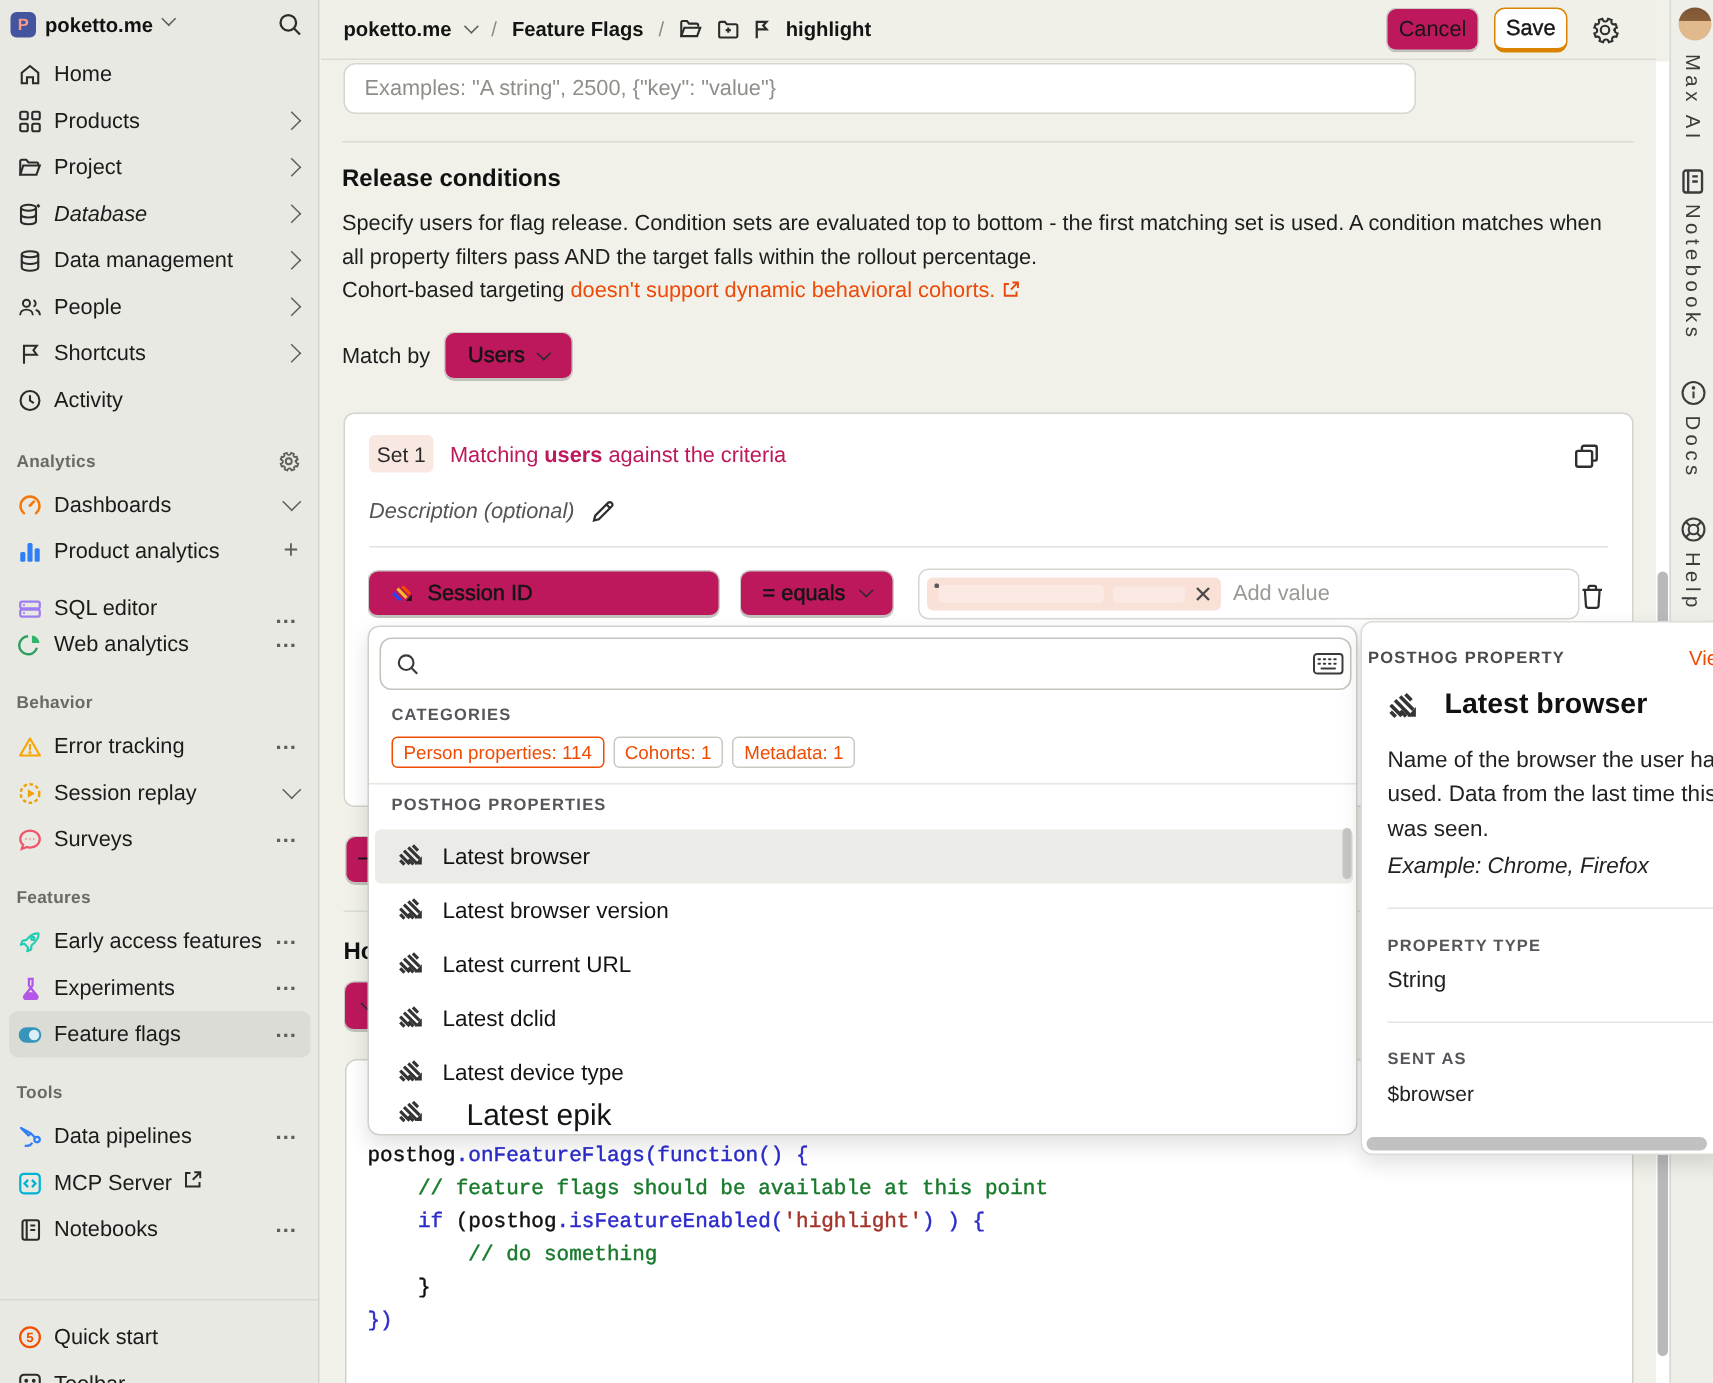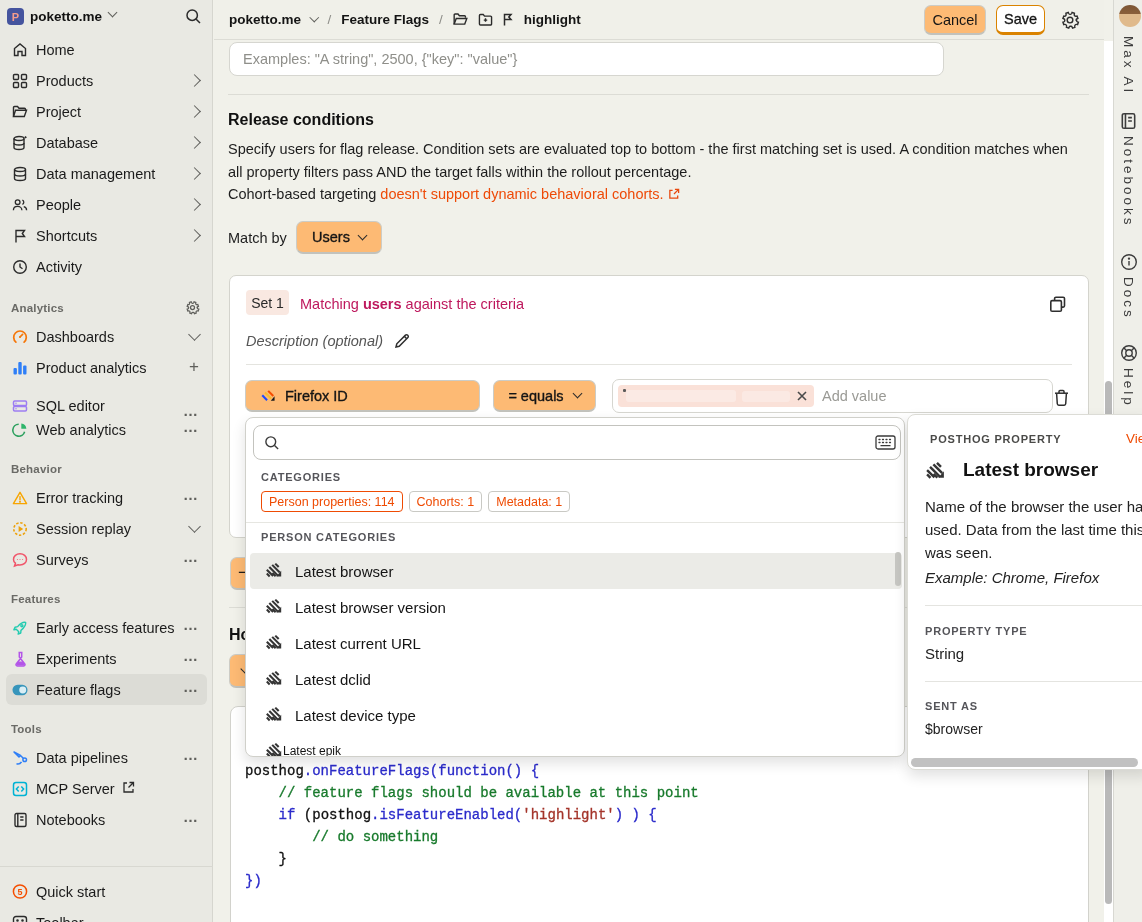--- a/index.html
+++ b/index.html
@@ -6,21 +6,21 @@
 html,body{width:1142px;height:922px;overflow:hidden}
 body{font-family:"Liberation Sans",sans-serif;background:#f1f1ea;position:relative}
 .abs{position:absolute}
 .nav{position:absolute;left:6px;width:201px;height:31px;display:flex;align-items:center;border-radius:6px;font-size:14.5px;color:#1b1b1b}
 .nav .ic{width:16px;height:16px;margin:0 8px 0 6px;flex:0 0 16px;display:flex;align-items:center;justify-content:center}
 .nav .tail{margin-left:auto;margin-right:8px;color:#5f5f5b;display:flex;align-items:center}
 .sec{position:absolute;left:11px;font-size:11.5px;font-weight:700;color:#6a6a66;letter-spacing:.2px}
 .chevR{width:9px;height:9px;border-right:1.6px solid #5f5f5b;border-top:1.6px solid #5f5f5b;transform:rotate(45deg)}
 .chevD{width:9px;height:9px;border-right:1.6px solid #5f5f5b;border-bottom:1.6px solid #5f5f5b;transform:rotate(45deg);margin-top:-4px}
 .dots{font-size:15px;letter-spacing:1px;color:#5f5f5b;font-weight:700;line-height:0;margin-top:-6px}
-.btn3d{background:#fdba74;border:1px solid #ccccc6;border-bottom:2.5px solid #c2c2bc;border-radius:7px;display:flex;align-items:center;justify-content:center;font-size:14.5px;color:#151515}
+.btn3d{background:#be185d;border:1px solid #ccccc6;border-bottom:2.5px solid #c2c2bc;border-radius:7px;display:flex;align-items:center;justify-content:center;font-size:14.5px;color:#151515}
 .hdr-ic{display:inline-flex;vertical-align:middle}
 .cap{font-size:11px;font-weight:700;letter-spacing:.8px;color:#4a4a48}
 </style>
 </head>
 <body>
 
 <div class="abs" id="sidebar" style="left:0;top:0;width:213px;height:922px;background:#e9e9e3;border-right:1px solid #d6d6cf">
   <div class="abs" style="left:7px;top:8px;width:17px;height:17px;border-radius:4px;background:#45549e;color:#f59c8b;font-size:11px;font-weight:700;display:flex;align-items:center;justify-content:center">P</div>
   <div class="abs" style="left:30px;top:9px;font-size:13.5px;font-weight:700;color:#111">poketto.me</div>
   <div class="abs" style="left:109px;top:13px">
@@ -59,21 +59,21 @@
         <svg width="16" height="16" viewBox="0 0 16 16" fill="none" stroke="#2b2b2b" stroke-width="1.4">
           <path d="M1.5 12.5 V3.5 a1 1 0 0 1 1-1 h3 l1.5 1.8 h5.5 a1 1 0 0 1 1 1 v1"></path>
           <path d="M1.5 12.5 L3.5 6.3 h11 L12.3 12.5 Z"></path>
         </svg>
       </span>
       <span>Project</span>
       <span class="tail">
         <div class="chevR"></div>
       </span>
     </div>
-  <div class="nav" style="top:127px;">
+  <div class="nav" style="top:127px;font-style:italic;">
       <span class="ic">
         <svg width="16" height="16" viewBox="0 0 16 16" fill="none" stroke="#2b2b2b" stroke-width="1.4">
           <ellipse cx="7" cy="3.5" rx="5" ry="2"></ellipse>
           <path d="M2 3.5 V12.5 c0 1.1 2.2 2 5 2 s5-.9 5-2 V3.5"></path>
           <path d="M2 8 c0 1.1 2.2 2 5 2 s5-.9 5-2"></path>
           <path d="M12.2 2.2 l1.3-1.3 1.4 1.4-1.3 1.3z" fill="#2b2b2b" stroke="none"></path>
         </svg>
       </span>
       <span>Database</span>
       <span class="tail">
@@ -388,21 +388,21 @@
 <div class="abs" style="left:246px;top:364px;width:826px;border-top:1px solid #e4e4df"></div>
 <div class="abs btn3d" style="left:245px;top:380px;width:235px;height:32px;justify-content:flex-start;padding-left:14px;gap:8px">
   <svg width="17" height="16" viewBox="0 0 20 20">
       <g stroke-width="2.6" fill="none">
         <line x1="2.2" y1="9.2" x2="8.2" y2="15.2" stroke="#1d4aff"></line>
         <line x1="5.6" y1="5.6" x2="13.2" y2="13.2" stroke="#f9bd2b"></line>
         <line x1="9.6" y1="3.6" x2="16.0" y2="10.0" stroke="#f54e00"></line>
       </g>
       <path d="M12.8 15.8 L17.6 15.8 L17.6 10.4 Z" fill="#1b1b1b"></path>
     </svg>
-  <span style="-webkit-text-stroke:0.35px #151515">Firefox ID</span>
+  <span style="-webkit-text-stroke:0.35px #151515">Session ID</span>
   </div>
 <div class="abs btn3d" style="left:493px;top:380px;width:103px;height:32px;gap:10px">
     <span style="-webkit-text-stroke:0.35px #151515">= equals</span>
     <div class="chevD" style="width:7px;height:7px;border-color:#2b2b2b"></div>
   </div>
 <div class="abs" style="left:612px;top:379px;width:441px;height:34px;background:#fff;border:1px solid #d6d6d0;border-radius:7px"></div>
 <div class="abs" style="left:618px;top:385px;width:196px;height:22px;background:#fae1d8;border-radius:4px"></div>
 <div class="abs" style="left:623px;top:389px;width:3px;height:3px;background:#5a5a5a;border-radius:1px"></div>
 <div class="abs" style="left:626px;top:390px;width:110px;height:12px;background:#fff;opacity:.32;border-radius:3px"></div>
 <div class="abs" style="left:742px;top:391px;width:48px;height:11px;background:#fff;opacity:.28;border-radius:3px"></div>
@@ -442,21 +442,21 @@
         <path d="M4 4.5 h1 M7.5 4.5 h1 M11 4.5 h1 M14.5 4.5 h1 M4 7.5 h1 M7.5 7.5 h1 M11 7.5 h1 M14.5 7.5 h1 M6 10.7 h9" stroke-linecap="round"></path>
       </svg>
   </div>
   <div class="cap" style="position:absolute;left:15px;top:53px;color:#55555a">CATEGORIES</div>
   <div style="position:absolute;left:15px;top:73px;display:flex;gap:6px">
     <span style="border:1px solid #ef4b03;color:#ef4b03;font-size:12.5px;border-radius:4px;padding:2.5px 7px">Person properties: 114</span>
     <span style="border:1px solid #c9c9c4;color:#ef4b03;font-size:12.5px;border-radius:4px;padding:2.5px 7px">Cohorts: 1</span>
     <span style="border:1px solid #c9c9c4;color:#ef4b03;font-size:12.5px;border-radius:4px;padding:2.5px 7px">Metadata: 1</span>
   </div>
   <div style="position:absolute;left:0;top:104px;width:660px;border-top:1px solid #e6e6e1"></div>
-  <div class="cap" style="position:absolute;left:15px;top:113px;color:#55555a">PERSON CATEGORIES</div>
+  <div class="cap" style="position:absolute;left:15px;top:113px;color:#55555a">POSTHOG PROPERTIES</div>
   <div style="position:absolute;left:4px;top:135px;width:652px;height:36px;background:#ebebe7;border-radius:4px;display:flex;align-items:center;padding-left:15px;gap:12px;font-size:15px;color:#141414">
       <svg width="18" height="18" viewBox="0 0 20 20">
         <g stroke="#343434" stroke-width="2.3" fill="none">
           <line x1="2" y1="8.6" x2="9" y2="15.6"></line>
           <line x1="2" y1="12.8" x2="5.2" y2="16"></line>
           <line x1="4.8" y1="5.6" x2="14.4" y2="15.2"></line>
           <line x1="8" y1="3.2" x2="16.4" y2="11.6"></line>
           <line x1="11.4" y1="1.8" x2="15.2" y2="5.6"></line>
           <line x1="8.2" y1="12.2" x2="11.8" y2="15.8"></line>
         </g>
@@ -513,21 +513,21 @@
           <line x1="2" y1="12.8" x2="5.2" y2="16"></line>
           <line x1="4.8" y1="5.6" x2="14.4" y2="15.2"></line>
           <line x1="8" y1="3.2" x2="16.4" y2="11.6"></line>
           <line x1="11.4" y1="1.8" x2="15.2" y2="5.6"></line>
           <line x1="8.2" y1="12.2" x2="11.8" y2="15.8"></line>
         </g>
         <path d="M12.6 16 L18 16 L18 9.8 Z" fill="#343434"></path>
       </svg>
       <span>Latest device type</span>
     </div>
-    <div style="position:absolute;left:4px;top:315px;width:652px;height:36px;display:flex;align-items:center;padding-left:15px;gap:0;font-size:12px;color:#141414">
+    <div style="position:absolute;left:4px;top:315px;width:652px;height:36px;display:flex;padding-left:15px;gap:28px;font-size:20px;color:#141414">
       <svg width="18" height="18" viewBox="0 0 20 20">
         <g stroke="#343434" stroke-width="2.3" fill="none">
           <line x1="2" y1="8.6" x2="9" y2="15.6"></line>
           <line x1="2" y1="12.8" x2="5.2" y2="16"></line>
           <line x1="4.8" y1="5.6" x2="14.4" y2="15.2"></line>
           <line x1="8" y1="3.2" x2="16.4" y2="11.6"></line>
           <line x1="11.4" y1="1.8" x2="15.2" y2="5.6"></line>
           <line x1="8.2" y1="12.2" x2="11.8" y2="15.8"></line>
         </g>
         <path d="M12.6 16 L18 16 L18 9.8 Z" fill="#343434"></path>
@@ -555,21 +555,21 @@
   <div style="position:absolute;left:7px;top:277px;writing-mode:vertical-rl;font-size:13.5px;letter-spacing:3px;color:#3c3c3c">Docs</div>
   <div style="position:absolute;left:6px;top:344px"><svg width="18" height="18" viewBox="0 0 18 18" fill="none" stroke="#3c3c3c" stroke-width="1.4">
         <circle cx="9" cy="9" r="7.3"></circle>
         <circle cx="9" cy="9" r="3.2"></circle>
         <path d="M6.7 6.7 L4 4 M11.3 6.7 L14 4 M11.3 11.3 L14 14 M6.7 11.3 L4 14"></path>
       </svg></div>
   <div style="position:absolute;left:7px;top:368px;writing-mode:vertical-rl;font-size:13.5px;letter-spacing:3px;color:#3c3c3c">Help</div>
 </div>
 
 <div class="abs" style="left:907px;top:414px;width:243px;height:356px;background:#fff;border:1px solid #dcdcd6;border-radius:8px 0 0 8px;box-shadow:0 6px 14px rgba(0,0,0,.12);z-index:20">
-  <div class="cap" style="position:absolute;left:22px;top:18px">POSTHOG PROPERTY</div>
+  <div class="cap" style="position:absolute;left:4px;top:18px">POSTHOG PROPERTY</div>
   <div style="position:absolute;left:218px;top:16px;font-size:13.5px;color:#ef4b03;white-space:nowrap">View all</div>
   <div style="position:absolute;left:17px;top:46px"><svg width="21" height="21" viewBox="0 0 20 20">
         <g stroke="#343434" stroke-width="2.3" fill="none">
           <line x1="2" y1="8.6" x2="9" y2="15.6"></line>
           <line x1="2" y1="12.8" x2="5.2" y2="16"></line>
           <line x1="4.8" y1="5.6" x2="14.4" y2="15.2"></line>
           <line x1="8" y1="3.2" x2="16.4" y2="11.6"></line>
           <line x1="11.4" y1="1.8" x2="15.2" y2="5.6"></line>
           <line x1="8.2" y1="12.2" x2="11.8" y2="15.8"></line>
         </g>

